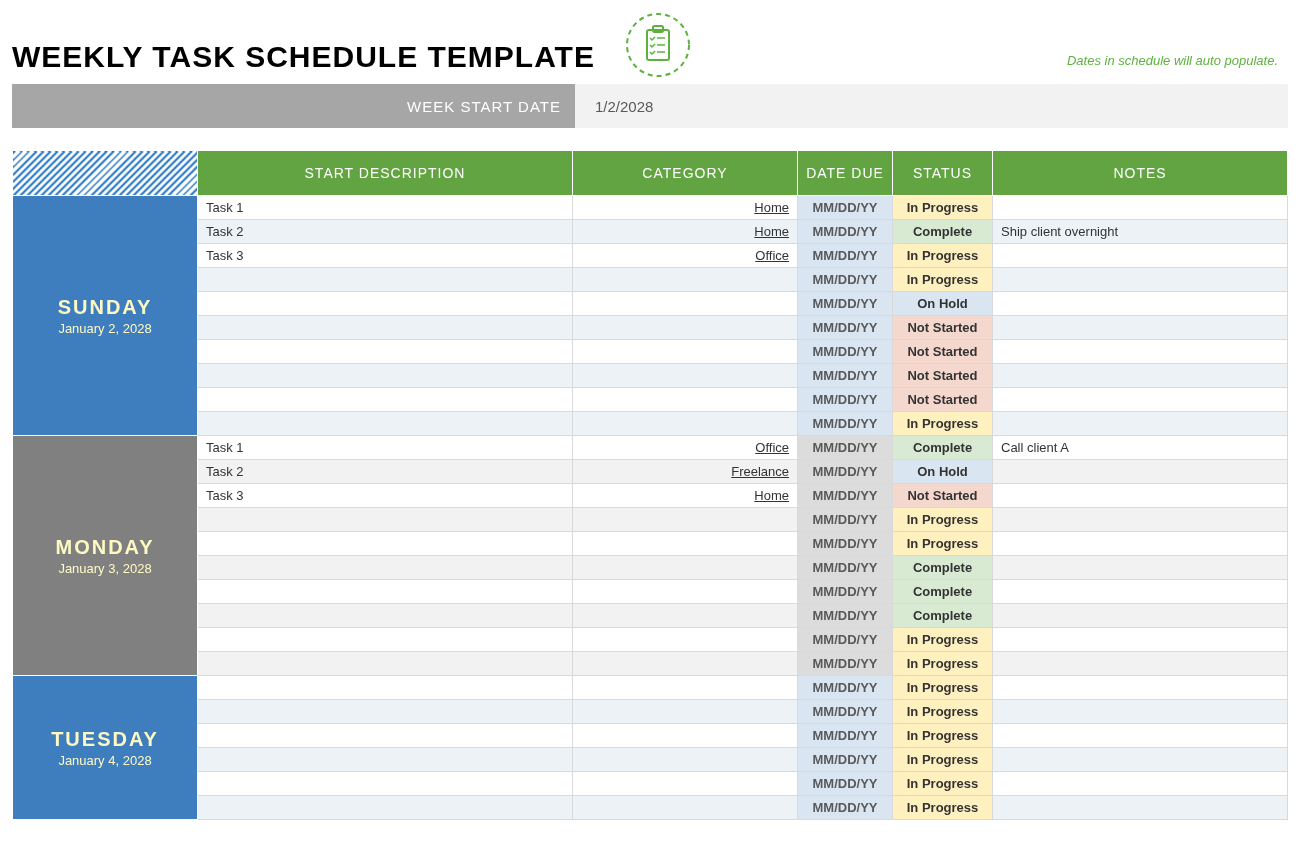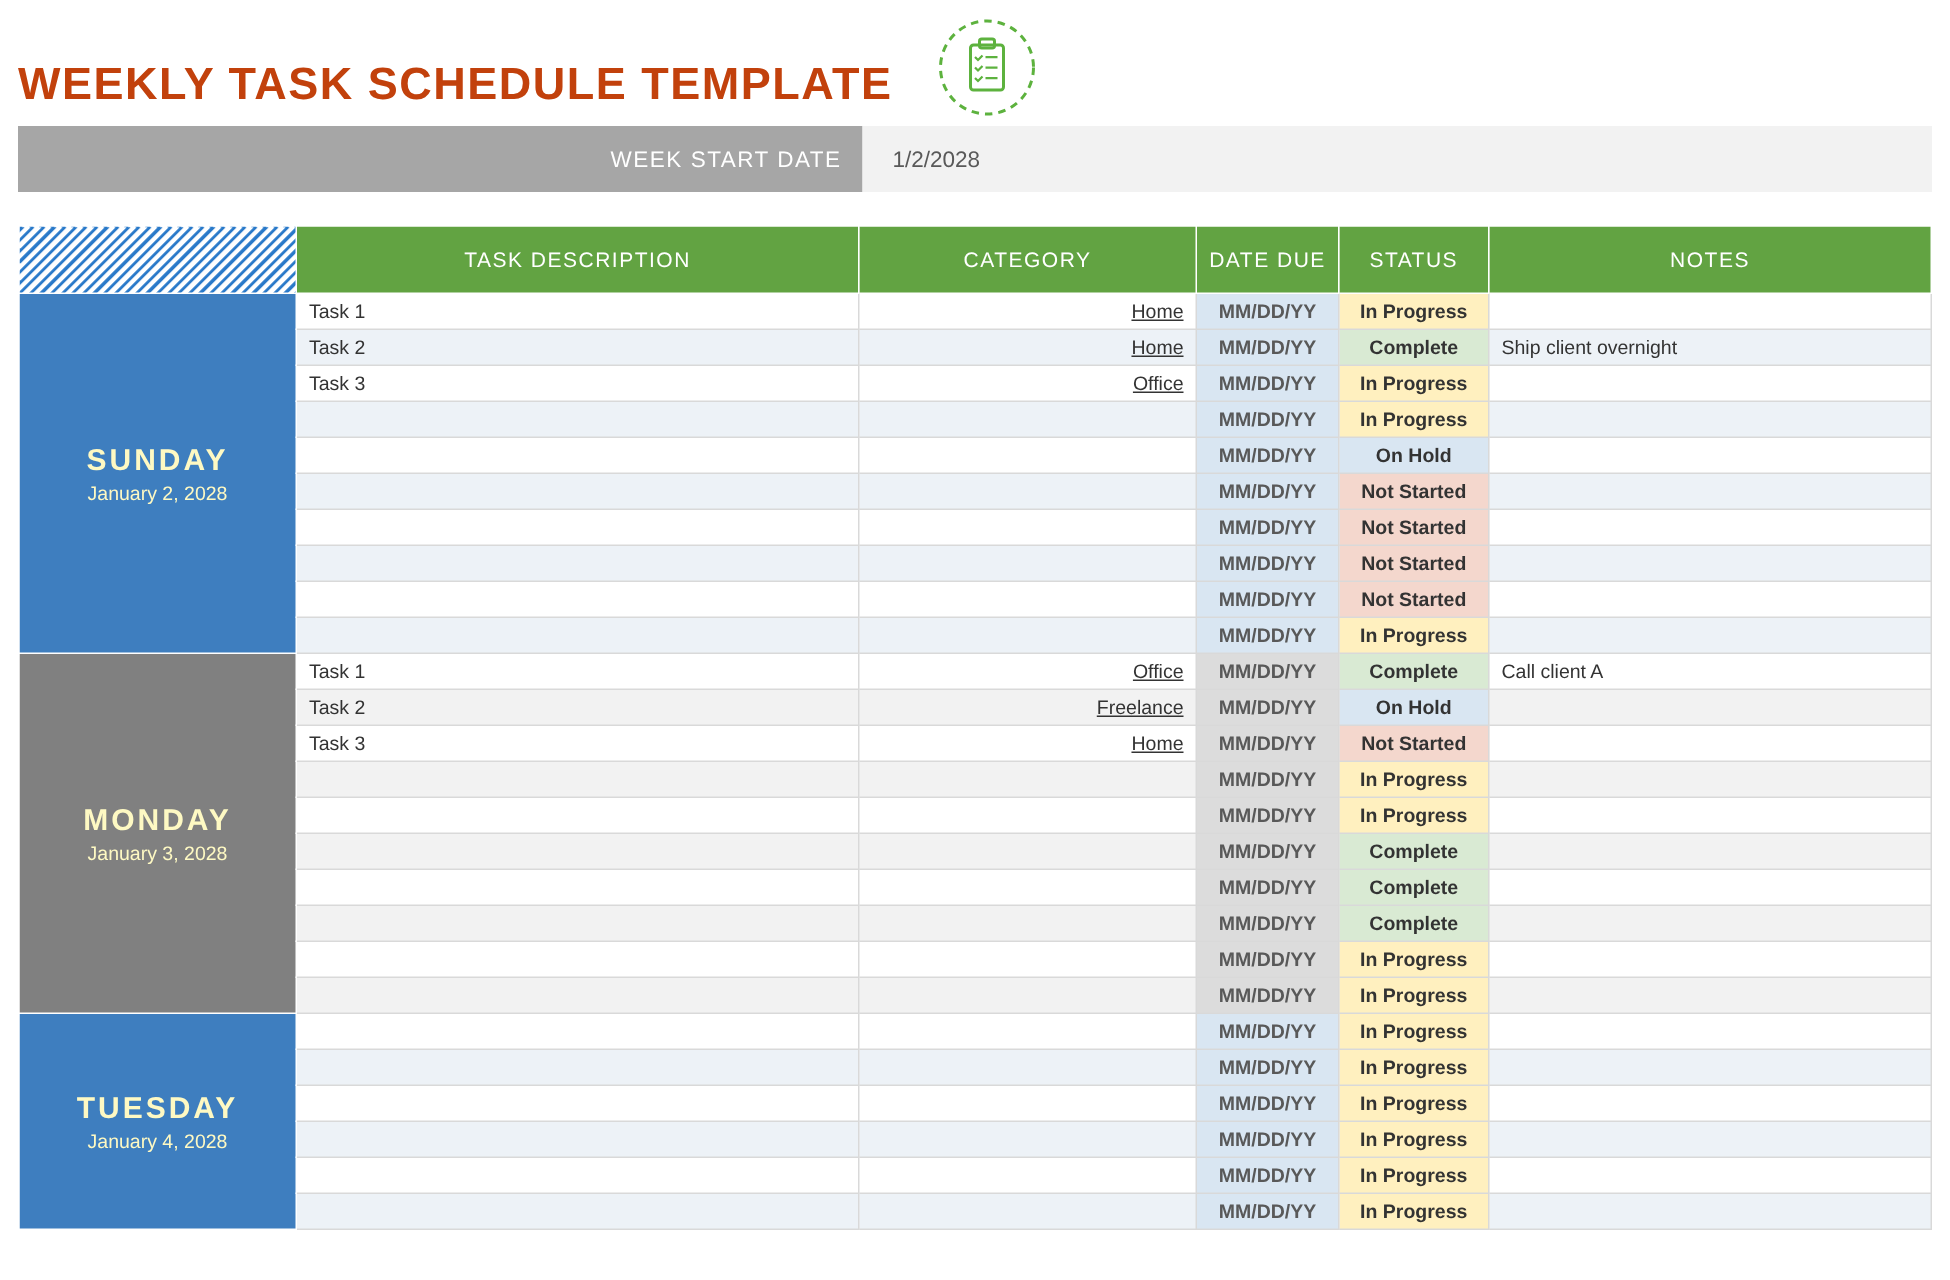--- a/index.html
+++ b/index.html
@@ -13,21 +13,21 @@
   }
   .header-row {
     display: flex;
     align-items: flex-end;
     padding-bottom: 4px;
   }
   .title {
     font-size: 30px;
     font-weight: 600;
     letter-spacing: 1px;
-    color: #c2410c;
+    color: #000000;
   }
   .icon-wrap {
     margin-left: 30px;
     margin-bottom: -4px;
   }
   .icon-wrap svg { display:block; }
   .note {
     margin-left: auto;
     font-style: italic;
     color: #5db23e;
@@ -123,40 +123,41 @@
       <g stroke="#5db23e" stroke-width="1.5">
         <path d="M25 26 l2 2 l3 -3" fill="none"></path>
           <line x1="32" y1="26" x2="40" y2="26"></line>
         <path d="M25 33 l2 2 l3 -3" fill="none"></path>
           <line x1="32" y1="33" x2="40" y2="33"></line>
         <path d="M25 40 l2 2 l3 -3" fill="none"></path>
           <line x1="32" y1="40" x2="40" y2="40"></line>
       </g>
     </svg>
   </div>
+  <div class="note">Dates in schedule will auto populate.</div>
 </div>
 
 <div class="week-bar">
   <div class="week-label">WEEK START DATE</div>
   <div class="week-value">1/2/2028</div>
 </div>
 
 <table class="schedule">
   <colgroup>
     <col style="width:185px">
       <col style="width:375px">
       <col style="width:225px">
     <col style="width:95px">
       <col style="width:100px">
       <col>
   </colgroup>
   <thead>
     <tr>
       <th class="corner"></th>
-      <th>TASK DESCRIPTION</th>
+      <th>START DESCRIPTION</th>
       <th>CATEGORY</th>
       <th>DATE DUE</th>
       <th>STATUS</th>
       <th>NOTES</th>
     </tr>
   </thead>
   <tbody id="schedule-body">
       <tr>
         <td rowspan="10" class="day-cell blue">
           <div class="day-name">SUNDAY</div>

